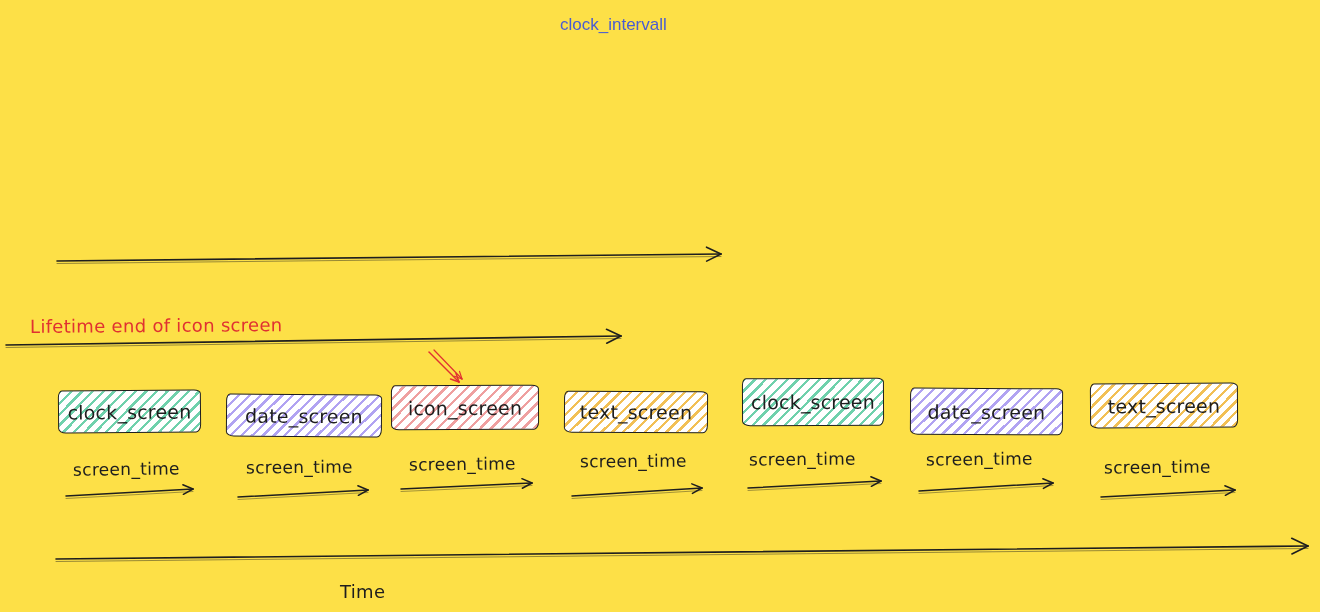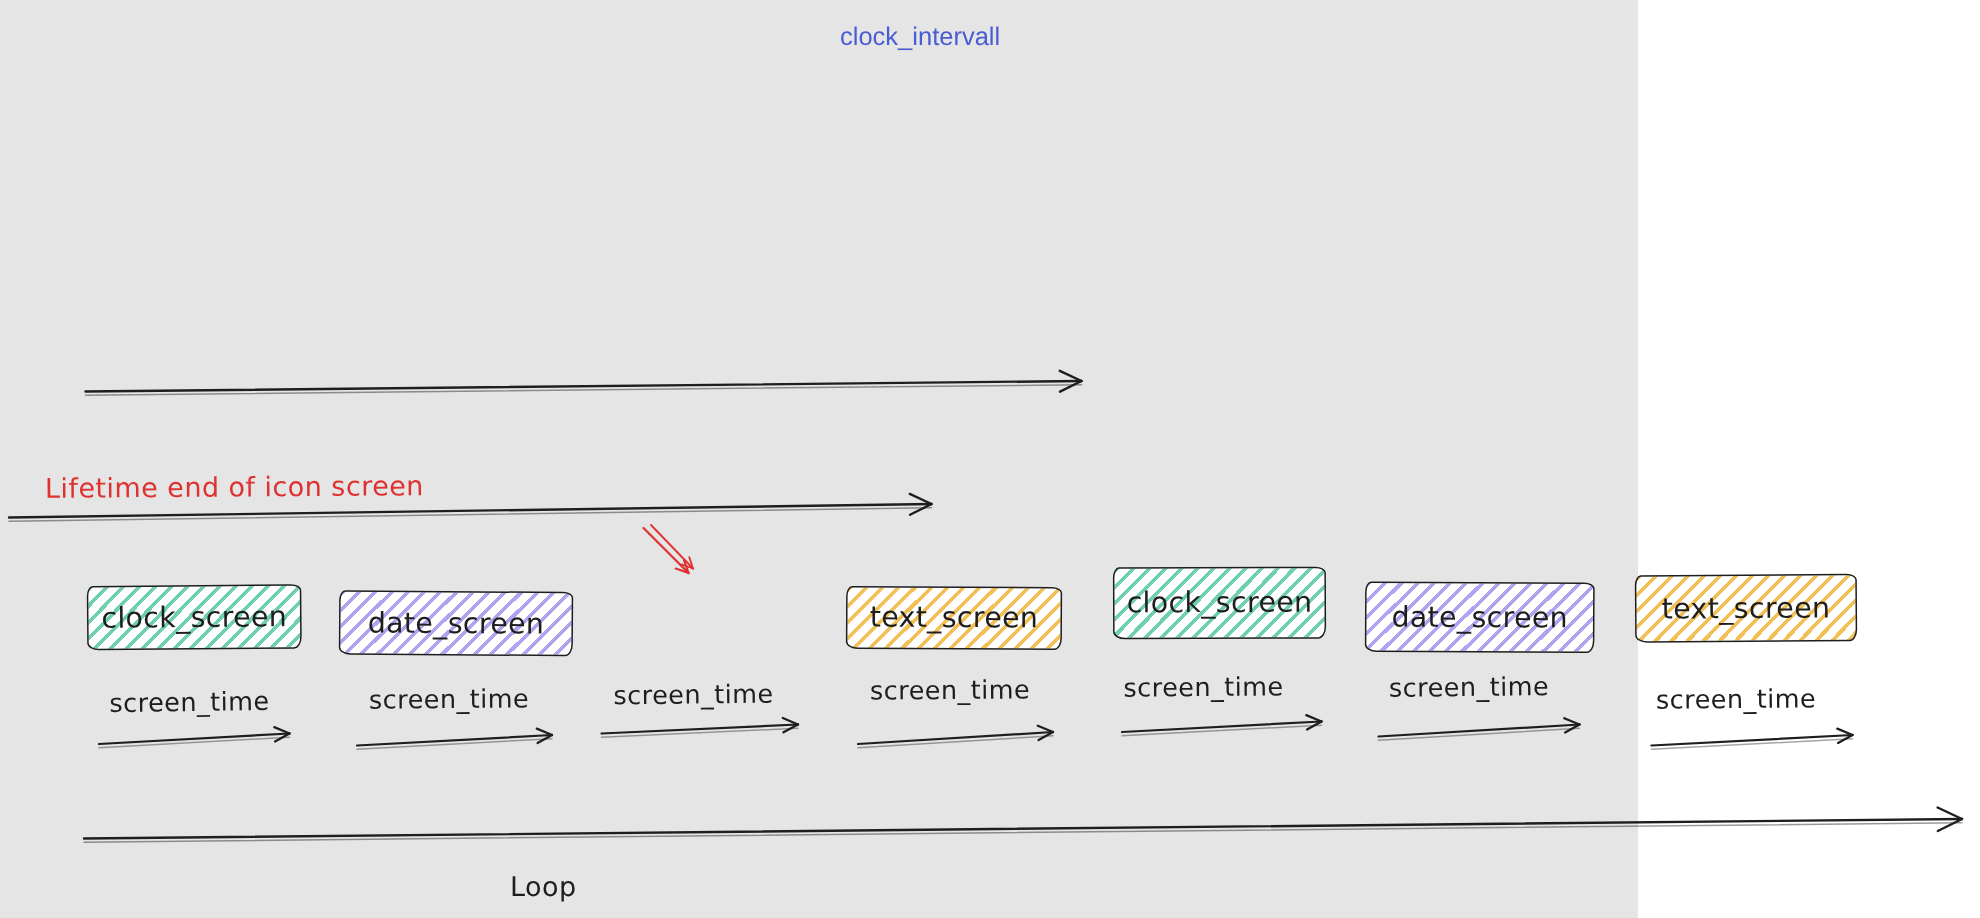--- a/index.html
+++ b/index.html
@@ -1,17 +1,17 @@
 <!DOCTYPE html>
 <html><head>
 <meta charset="utf-8">
 <style>
   * { margin:0; padding:0; box-sizing:border-box; }
   html,body { width:1320px; height:612px; background:#ffffff; overflow:hidden; }
-  .canvas { position:relative; width:1092px; height:612px; background:#e5e5e5;
+  .canvas { position:relative; width:1320px; height:612px; background:#fde047;
             font-family:"DejaVu Sans", sans-serif; color:#1e1e1e; }
 
   .title { position:absolute; left:560px; top:15px; font-size:17px;
            font-family:"Liberation Sans", sans-serif; }
 
   svg.arrows { position:absolute; left:0; top:0; width:1320px; height:612px;
                pointer-events:none; }
   svg.arrows line { stroke-linecap:round; }
 
   .hand-label { position:absolute; font-size:19px; letter-spacing:0.3px;
@@ -110,32 +110,33 @@
       </g>
   </svg>
 
 
   <div class="hand-label label-lifetime" style="color: rgb(224, 49, 49);">Lifetime end of icon screen</div>
 
   <div class="screen-box" style="left: 58px; top: 390px; width: 143px; height: 43px; transform: rotate(-0.5deg); background-image: repeating-linear-gradient(135deg, rgb(111, 209, 172) 0px, rgb(111, 209, 172) 2.4px, transparent 2.4px, transparent 7.6px);">clock_screen</div>
 
   <div class="screen-box" style="left: 226px; top: 394px; width: 156px; height: 43px; transform: rotate(0.4deg); background-image: repeating-linear-gradient(135deg, rgb(177, 163, 242) 0px, rgb(177, 163, 242) 2.4px, transparent 2.4px, transparent 7.6px);">date_screen</div>
 
+  <div class="screen-box" style="left: 391px; top: 385px; width: 148px; height: 45px; transform: rotate(-0.3deg); background-image: repeating-linear-gradient(135deg, rgb(239, 160, 160) 0px, rgb(239, 160, 160) 2.4px, transparent 2.4px, transparent 7.6px);">icon_screen</div>
 
   <div class="screen-box" style="left: 564px; top: 391px; width: 144px; height: 42px; transform: rotate(0.3deg); background-image: repeating-linear-gradient(135deg, rgb(242, 192, 85) 0px, rgb(242, 192, 85) 2.4px, transparent 2.4px, transparent 7.6px);">text_screen</div>
 
   <div class="screen-box" style="left: 742px; top: 378px; width: 142px; height: 48px; transform: rotate(-0.2deg); background-image: repeating-linear-gradient(135deg, rgb(111, 209, 172) 0px, rgb(111, 209, 172) 2.4px, transparent 2.4px, transparent 7.6px);">clock_screen</div>
 
   <div class="screen-box" style="left: 910px; top: 388px; width: 153px; height: 47px; transform: rotate(0.3deg); background-image: repeating-linear-gradient(135deg, rgb(177, 163, 242) 0px, rgb(177, 163, 242) 2.4px, transparent 2.4px, transparent 7.6px);">date_screen</div>
 
   <div class="screen-box" style="left: 1090px; top: 383px; width: 148px; height: 45px; transform: rotate(-0.4deg); background-image: repeating-linear-gradient(135deg, rgb(242, 192, 85) 0px, rgb(242, 192, 85) 2.4px, transparent 2.4px, transparent 7.6px);">text_screen</div>
 
   <div class="st-label" style="left:73px;top:459px;transform:rotate(-0.8deg);">screen_time</div>
   <div class="st-label" style="left:246px;top:457px;transform:rotate(-0.5deg);">screen_time</div>
   <div class="st-label" style="left:409px;top:454px;transform:rotate(-0.6deg);">screen_time</div>
   <div class="st-label" style="left:580px;top:451px;transform:rotate(-0.4deg);">screen_time</div>
   <div class="st-label" style="left:749px;top:449px;transform:rotate(-0.5deg);">screen_time</div>
   <div class="st-label" style="left:926px;top:449px;transform:rotate(-0.6deg);">screen_time</div>
   <div class="st-label" style="left:1104px;top:457px;transform:rotate(-0.5deg);">screen_time</div>
 
-  <div class="hand-label label-time">Loop</div>
+  <div class="hand-label label-time">Time</div>
 
 </div>
 
 </body></html>

